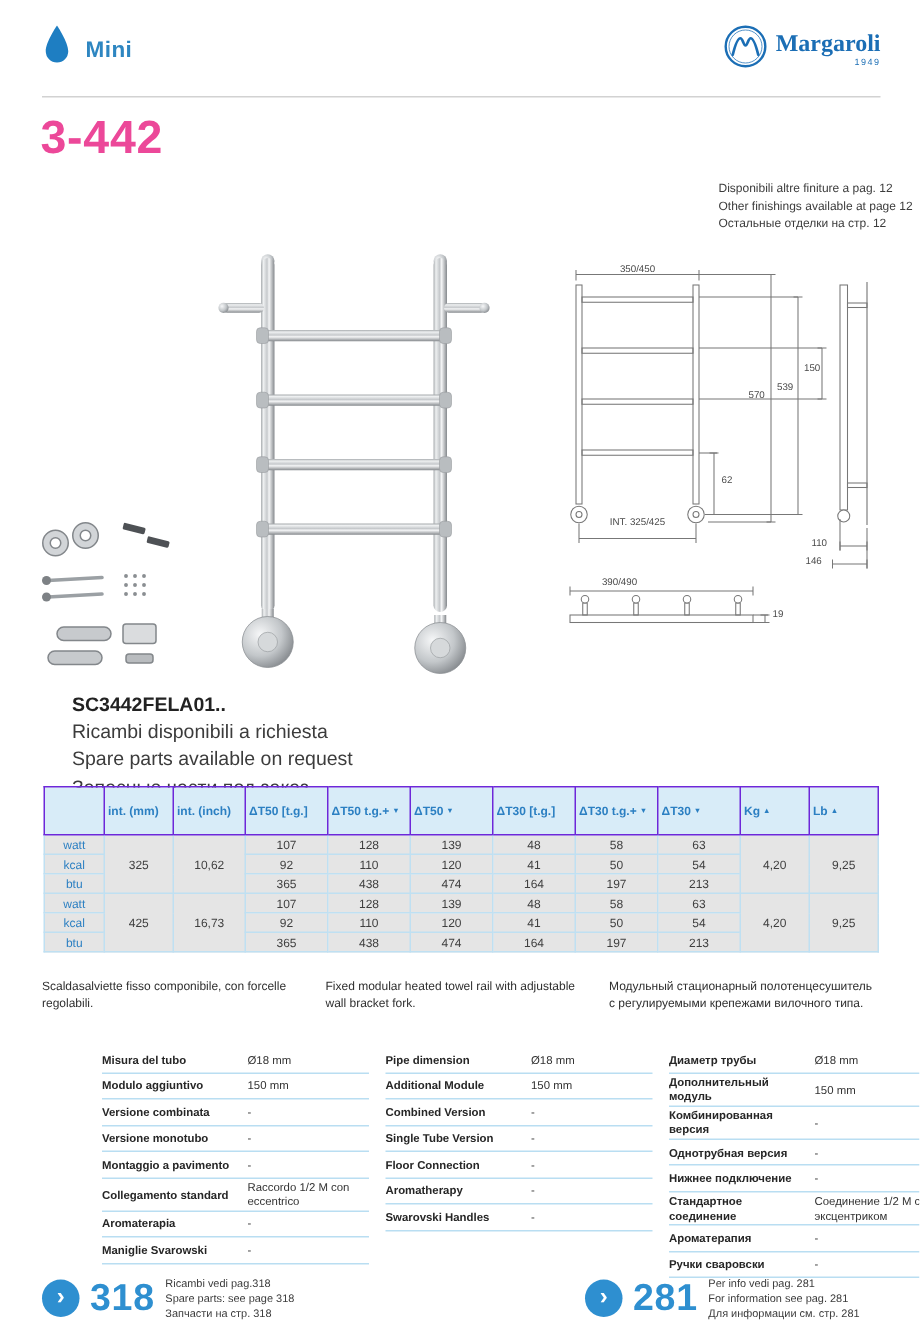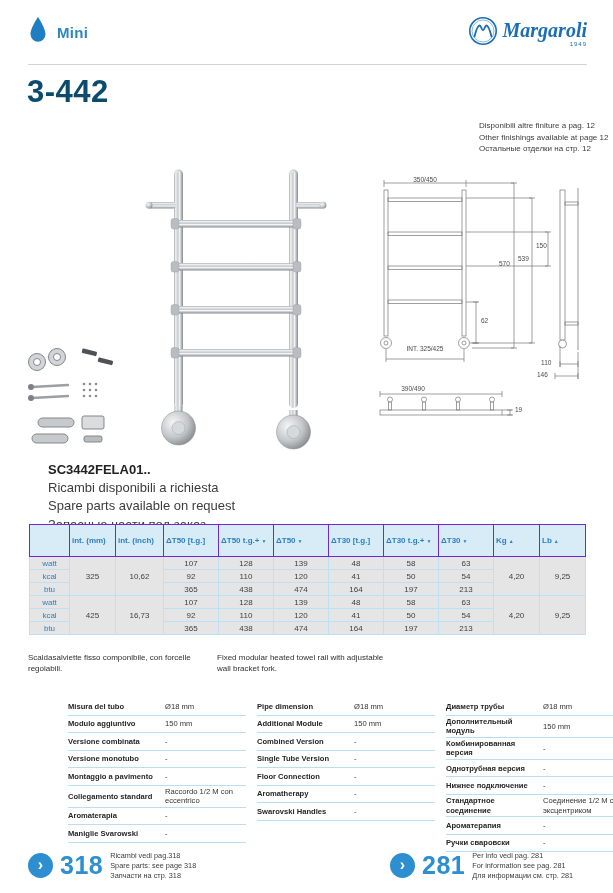--- a/index.html
+++ b/index.html
@@ -6,25 +6,25 @@
   html,body { background:#fff; }
   body { font-family: "Liberation Sans", sans-serif; width:613px; height:893px; }
   .page { position:relative; width:613px; height:893px; background:#fff; overflow:hidden; color:#231f20; }
 
   
   .hdr { position:absolute; top:16px; left:28px; right:26px; display:flex; justify-content:space-between; align-items:flex-start; }
   .series { display:flex; align-items:center; gap:9px; }
   .series-name { font-size:15px; font-weight:bold; color:#2e86c1; letter-spacing:.3px; padding-top:2px;text-align:right; }
   .brand { display:flex; align-items:center; gap:5px; }
   .brand-name-wrap { display:flex; flex-direction:column; align-items:flex-end; line-height:1; }
-  .brand-name { font-family:"Liberation Serif", serif; font-style:italic; font-weight:bold; font-size:20px; color:#1b6eb5; }
+  .brand-name { font-family:"Liberation Serif", serif; font-weight:bold; font-size:16px; color:#1b6eb5; }
   .brand-year { font-size:6px; color:#1b6eb5; margin-top:1px; letter-spacing:1px; }
   .rule { position:absolute; top:64px; left:28px; right:26px; border-top:1px solid #d2d2d2; }
 
-  .model { position:absolute; top:74px; left:27px; font-size:31px; font-weight:bold; color:#0c4a6e; letter-spacing:.5px;text-align:right; }
+  .model { position:absolute; top:74px; left:27px; font-size:31px; font-weight:bold; color:#ec4899; letter-spacing:.5px;text-align:right; }
   .finish-note { position:absolute; top:120px; left:447px; font-size:8px; line-height:1.45; color:#3c3c3c; white-space:nowrap;margin-left:32px; }
 
   
   .spare-img { position:absolute; left:24px; top:342px; width:100px; height:112px; }
   .photo { position:absolute; left:128px; top:166px; width:215px; height:295px; }
   .draw { position:absolute; left:362px; top:176px; width:240px; height:268px; font-size:6.5px; color:#4a4a4a; }
   .draw svg { position:absolute; left:0; top:0; }
   .draw .dim { position:absolute; white-space:nowrap; }
 
   .spare-note { position:absolute; left:28px; top:461px; font-size:13px; line-height:1.4; color:#3c3c3c;margin-left:20px; }
@@ -374,20 +374,21 @@
         <td>164</td>
         <td>197</td>
         <td>213</td>
       </tr>
     </tbody>
   </table>
 
   <div class="desc-row">
     <p>Scaldasalviette fisso componibile, con forcelle regolabili.</p>
     <p>Fixed modular heated towel rail with adjustable wall bracket fork.</p>
+    <p>Модульный стационарный полотенцесушитель с регулируемыми крепежами вилочного типа.</p>
   </div>
 
   <div class="specs-row">
     <div>
       <div class="spec-row">
           <span class="spec-label">Misura del tubo</span>
           <span class="spec-value">Ø18 mm</span>
         </div>
       <div class="spec-row">
           <span class="spec-label">Modulo aggiuntivo</span>

